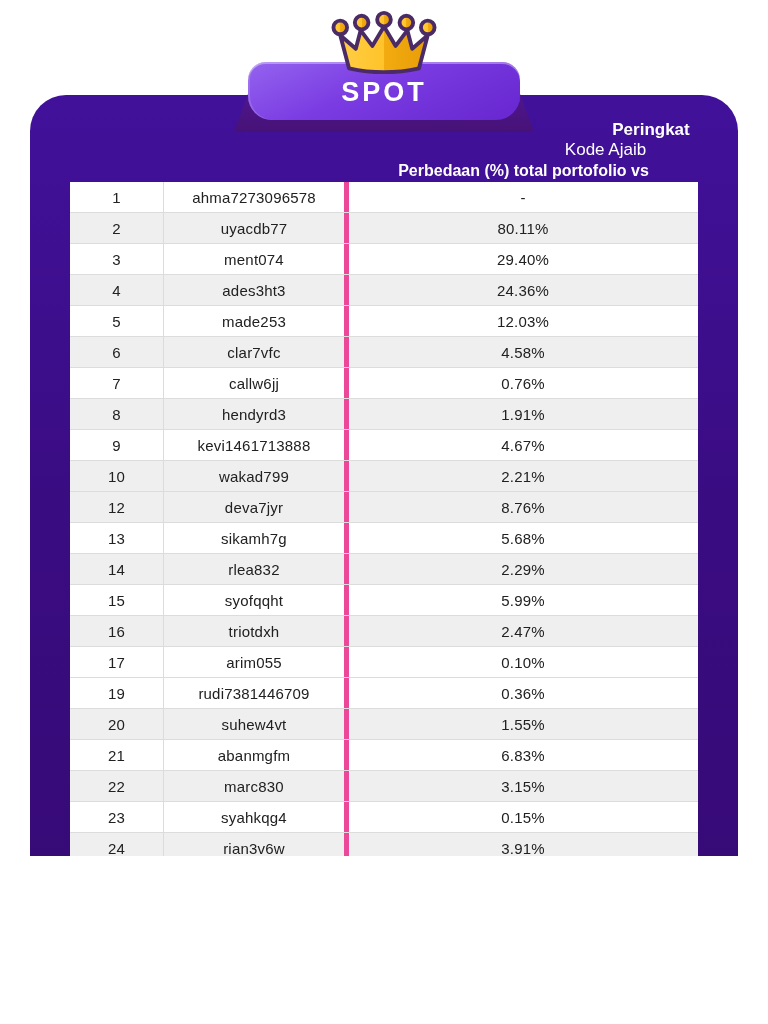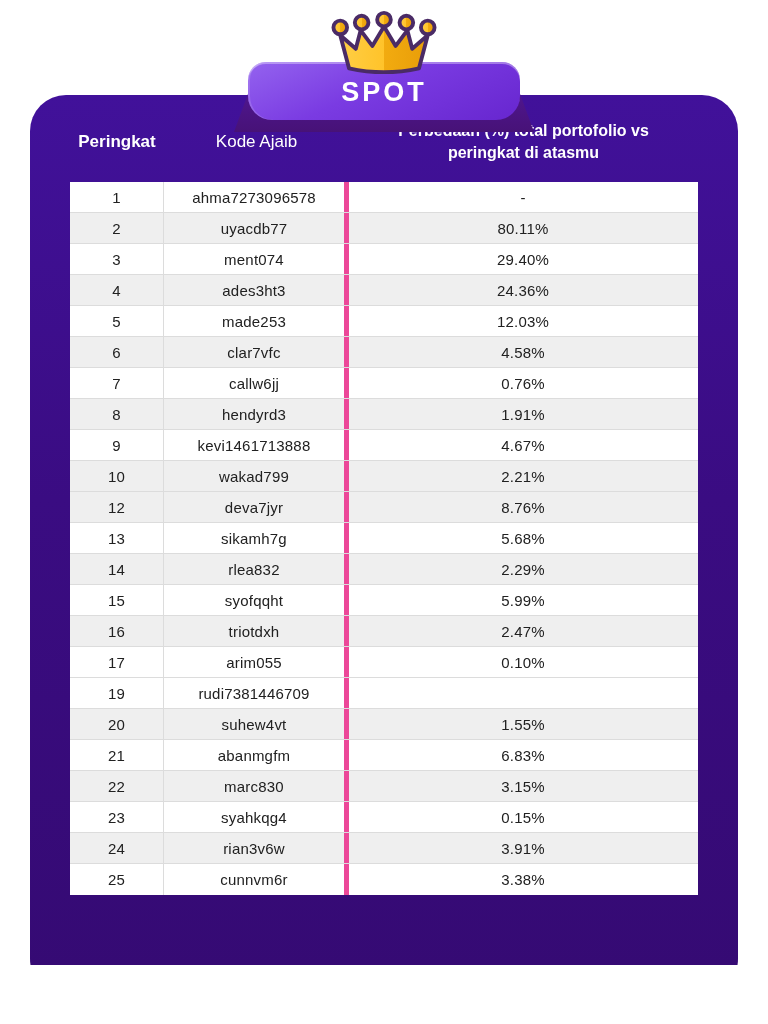--- a/index.html
+++ b/index.html
@@ -1,21 +1,21 @@
 <!DOCTYPE html>
 <html><head>
 <meta charset="utf-8">
 <style>
   * { margin: 0; padding: 0; box-sizing: border-box; }
   html, body { background: #ffffff; }
   body { font-family: "Liberation Sans", sans-serif; }
   .page {
     position: relative;
     width: 768px;
-    height: 965px;
+    height: 856px;
     background: #ffffff;
     overflow: hidden;
     border-radius: 6px;
   }
   
   .card {
     position: absolute;
     left: 30px; top: 95px;
     width: 708px; height: 900px;
     border-radius: 36px;
@@ -57,22 +57,23 @@
     left: 322px; top: 8px;
     width: 124px; height: 70px;
     z-index: 4;
   }
   
   .thead {
     position: absolute;
     left: 40px; top: 25px;
     width: 628px;
     display: flex;
-    align-items: center;
+    align-items: flex-end;
     color: #ffffff;
+    flex-direction: column;
   }
   .thead .h0 { width: 94px;  text-align: center; font-size: 17px; font-weight: bold; }
   .thead .h1 { width: 185px; text-align: center; font-size: 17px; font-weight: normal; }
   .thead .h2 { width: 349px; text-align: center; font-size: 16px; font-weight: bold; line-height: 1.4; }
   .thead .h2 span { display: inline-block; max-width: 285px; }
   
   .tbody {
     position: absolute;
     left: 40px; top: 87px;
     width: 628px;
@@ -218,20 +219,21 @@
           <div class="tcell c2">2.47%</div>
         </div>
         <div class="trow">
           <div class="tcell c0">17</div>
           <div class="tcell c1">arim055</div>
           <div class="tcell c2">0.10%</div>
         </div>
         <div class="trow">
           <div class="tcell c0">19</div>
           <div class="tcell c1">rudi7381446709</div>
+          <div class="tcell c2">0.36%</div>
         </div>
         <div class="trow alt">
           <div class="tcell c0">20</div>
           <div class="tcell c1">suhew4vt</div>
           <div class="tcell c2">1.55%</div>
         </div>
         <div class="trow">
           <div class="tcell c0">21</div>
           <div class="tcell c1">abanmgfm</div>
           <div class="tcell c2">6.83%</div>

